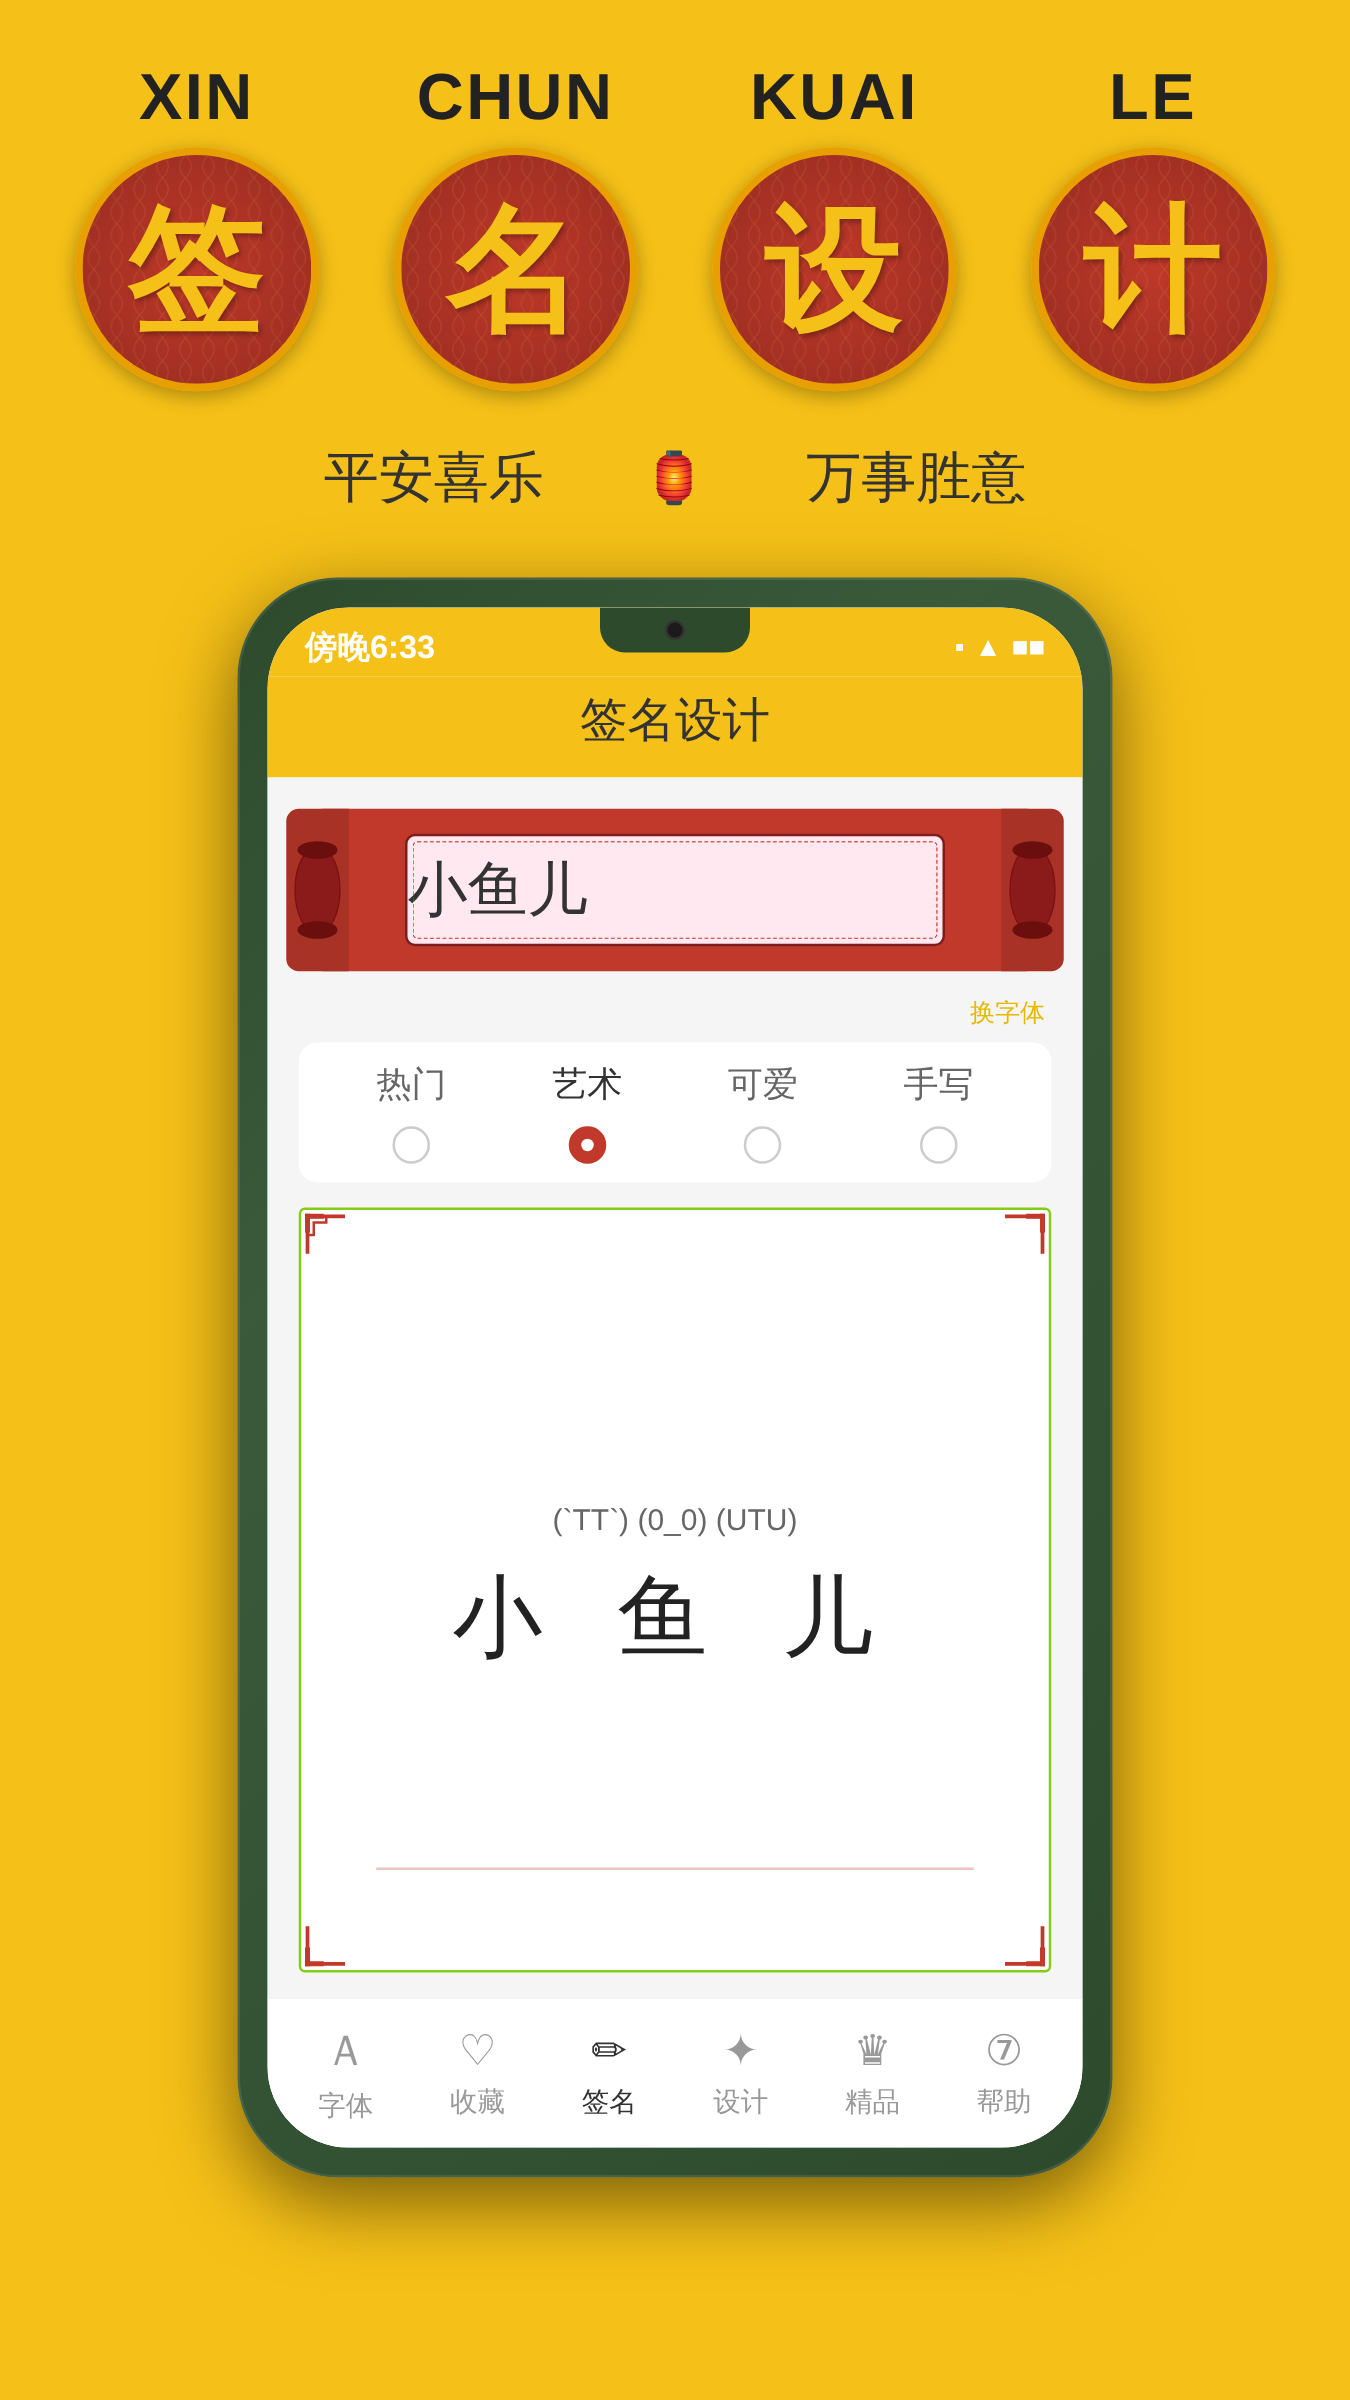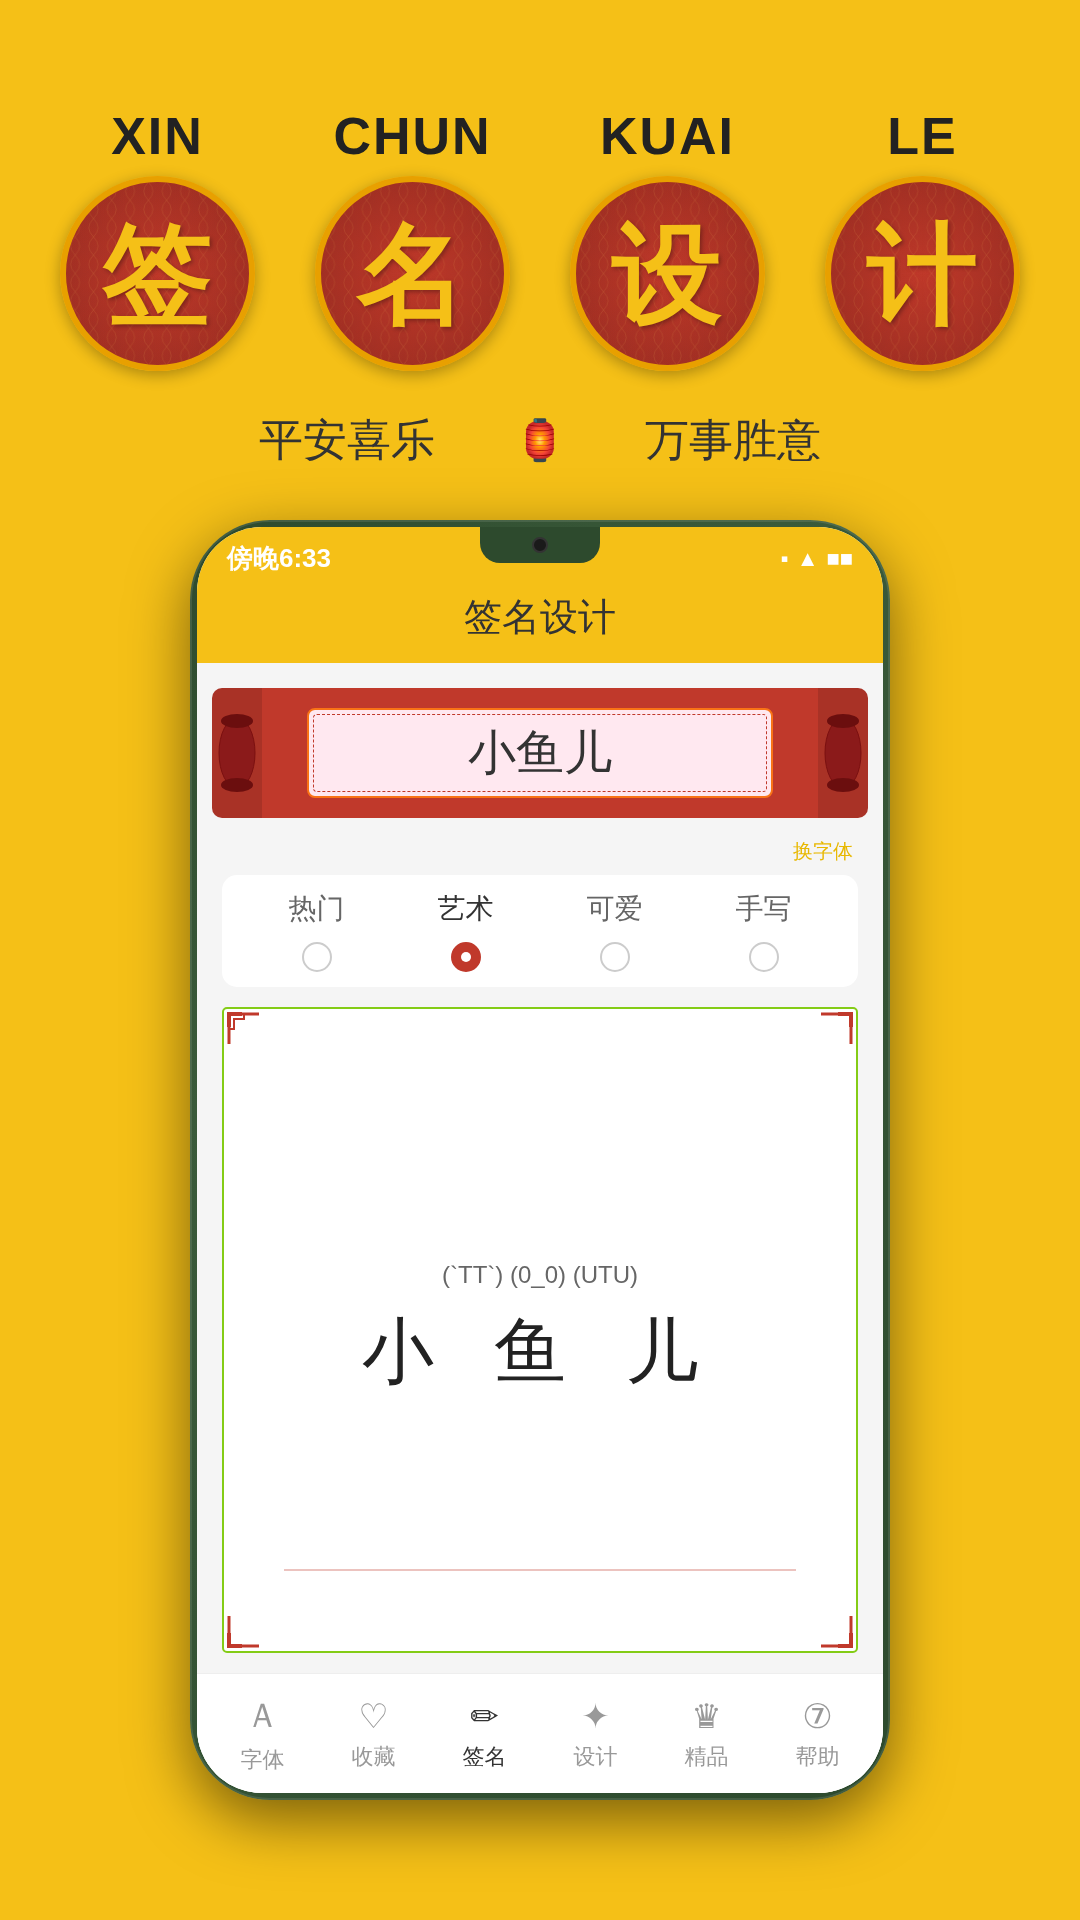--- a/index.html
+++ b/index.html
@@ -9,21 +9,21 @@
       height: 1920px;
       background-color: #F5C017;
       font-family: 'Arial', sans-serif;
       overflow: hidden;
       position: relative;
     }
 
     
     .top-section {
       width: 100%;
-      padding-top: 106px;
+      padding-top: 48px;
       display: flex;
       flex-direction: column;
       align-items: center;
     }
 
     .pinyin-row {
       display: flex;
       justify-content: center;
       gap: 60px;
       margin-bottom: 20px;
@@ -105,21 +105,21 @@
       display: flex;
       justify-content: center;
       margin-top: 50px;
     }
 
     .phone-outer {
       width: 700px;
       height: 1280px;
       background: linear-gradient(135deg, #2d4a2d 0%, #3a5a3a 30%, #2d4a2d 100%);
       border-radius: 80px;
-      padding: 7px;
+      padding: 24px;
       box-shadow: 0 20px 60px rgba(0,0,0,0.5), inset 0 0 0 2px rgba(255,255,255,0.1);
       position: relative;
     }
 
     .phone-inner {
       width: 100%;
       height: 100%;
       background: #fff;
       border-radius: 65px;
       overflow: hidden;
@@ -241,27 +241,27 @@
       height: 130px;
       background: #a93226;
       border-radius: 0 10px 10px 0;
       display: flex;
       align-items: center;
       justify-content: center;
     }
 
     .scroll-inner {
       background: #ffe8f0;
-      border: 2px solid #f97316;
+      border: 2px solid #7f1d1d;
       border-radius: 8px;
       width: 100%;
       height: 90px;
       display: flex;
       align-items: center;
-      justify-content: center;
+      justify-content: flex-start;
       position: relative;
     }
 
     .scroll-inner::before {
       content: '';
       position: absolute;
       inset: 4px;
       border: 1px dashed #c0392b;
       border-radius: 4px;
     }

